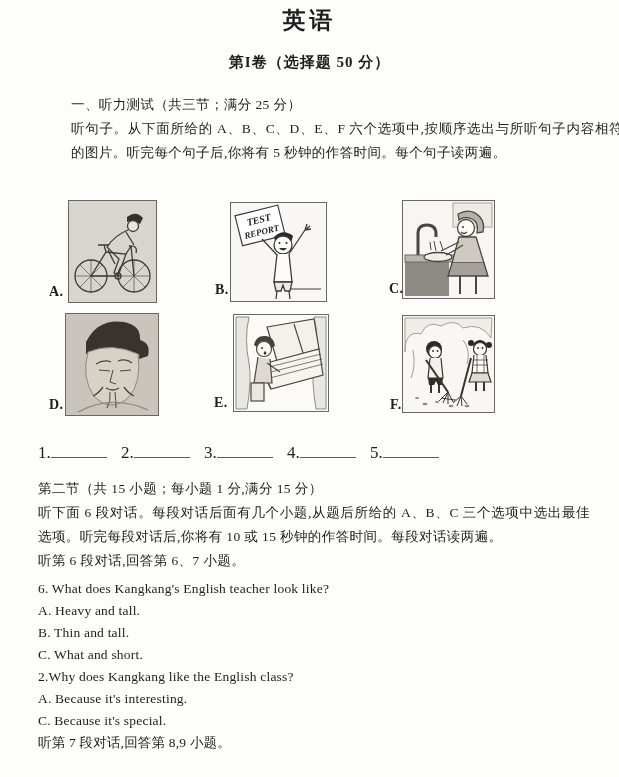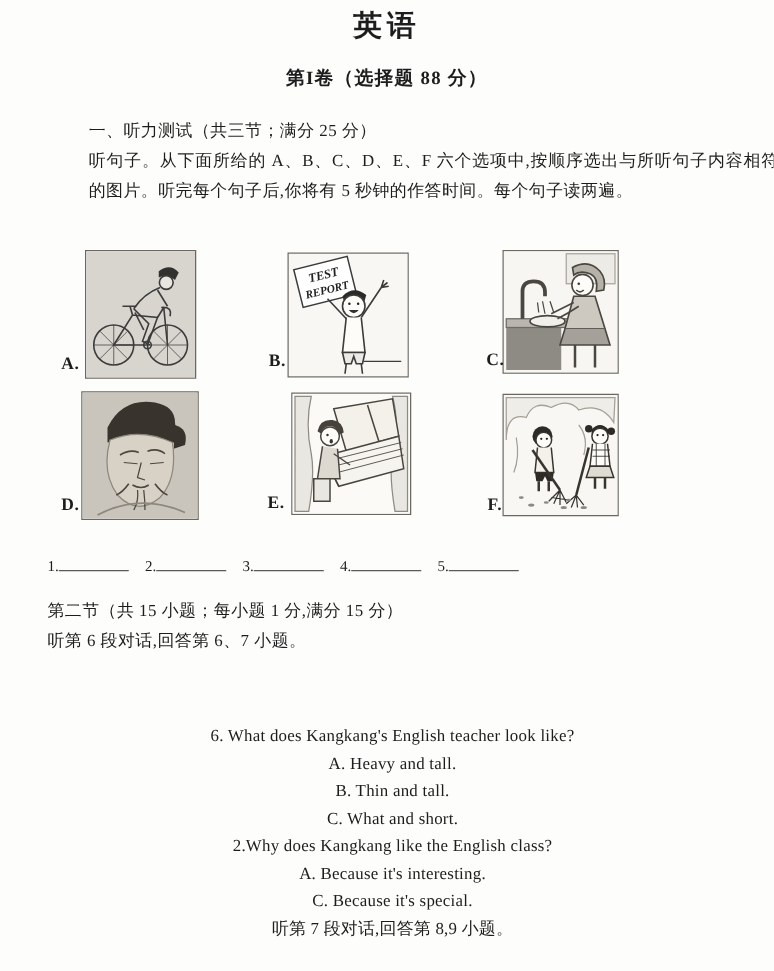--- a/index.html
+++ b/index.html
@@ -13,37 +13,37 @@
     font-size:23px; font-weight:bold; letter-spacing:4px; margin:0;
   }
   .subtitle {
     position:absolute; top:53px; left:0; width:619px; text-align:center;
     font-size:15px; font-weight:bold; letter-spacing:1px; margin:0;
   }
   .block { position:absolute; left:38px; width:552px; }
   .block p { margin:0; font-size:13.5px; line-height:24px; letter-spacing:0.4px; }
   .block-top { top:93px;margin-left:33px; }
   .block-s2  { top:477px; }
-  .qblock { top:578px;text-align:center; }
+  .qblock { top:578px; }
   .qblock p { line-height:22px; letter-spacing:0.2px; }
   .just { text-align:justify; }
   .pictures { position:absolute; top:198px; left:38px; width:560px; height:224px; }
   .pictures svg { position:absolute; border:1px solid #6b6862; background:#fff; }
   .plabel { position:absolute; font-size:14px; font-weight:600; letter-spacing:0.5px; }
-  .blanks { position:absolute; top:443px; left:38px; font-size:12px; white-space:nowrap; }
+  .blanks { position:absolute; top:443px; left:38px; font-size:17px; white-space:nowrap; }
   .blank { margin-right:10px; }
   .bline { display:inline-block; width:56px; height:13px; border-bottom:1.2px solid #5a5a5a; }
 </style>
 </head>
 <body>
 
 <div class="page">
 
   <h1 class="title">英语</h1>
-  <h2 class="subtitle">第I卷（选择题 88 分）</h2>
+  <h2 class="subtitle">第I卷（选择题 50 分）</h2>
 
   <div class="block block-top">
     <p>一、听力测试（共三节；满分 25 分）</p>
     <p class="just">听句子。从下面所给的 A、B、C、D、E、F 六个选项中,按顺序选出与所听句子内容相符的图片。听完每个句子后,你将有 5 秒钟的作答时间。每个句子读两遍。</p>
   </div>
 
   <div class="pictures">
 
     <svg style="left:30px;top:2px" width="87" height="101" viewBox="0 0 87 101">
       <rect width="87" height="101" fill="#d8d5cf"></rect>
@@ -186,20 +186,21 @@
   <div class="blanks">
     <span class="blank"><span>1.</span><span class="bline"></span></span>
     <span class="blank"><span>2.</span><span class="bline"></span></span>
     <span class="blank"><span>3.</span><span class="bline"></span></span>
     <span class="blank"><span>4.</span><span class="bline"></span></span>
     <span class="blank"><span>5.</span><span class="bline"></span></span>
   </div>
 
   <div class="block block-s2">
     <p>第二节（共 15 小题；每小题 1 分,满分 15 分）</p>
+    <p class="just">听下面 6 段对话。每段对话后面有几个小题,从题后所给的 A、B、C 三个选项中选出最佳选项。听完每段对话后,你将有 10 或 15 秒钟的作答时间。每段对话读两遍。</p>
     <p>听第 6 段对话,回答第 6、7 小题。</p>
   </div>
 
   <div class="block qblock">
     <p>6. What does Kangkang's English teacher look like?</p>
     <p>A. Heavy and tall.</p>
     <p>B. Thin and tall.</p>
     <p>C. What and short.</p>
     <p>2.Why does Kangkang like the English class?</p>
     <p>A. Because it's interesting.</p>

